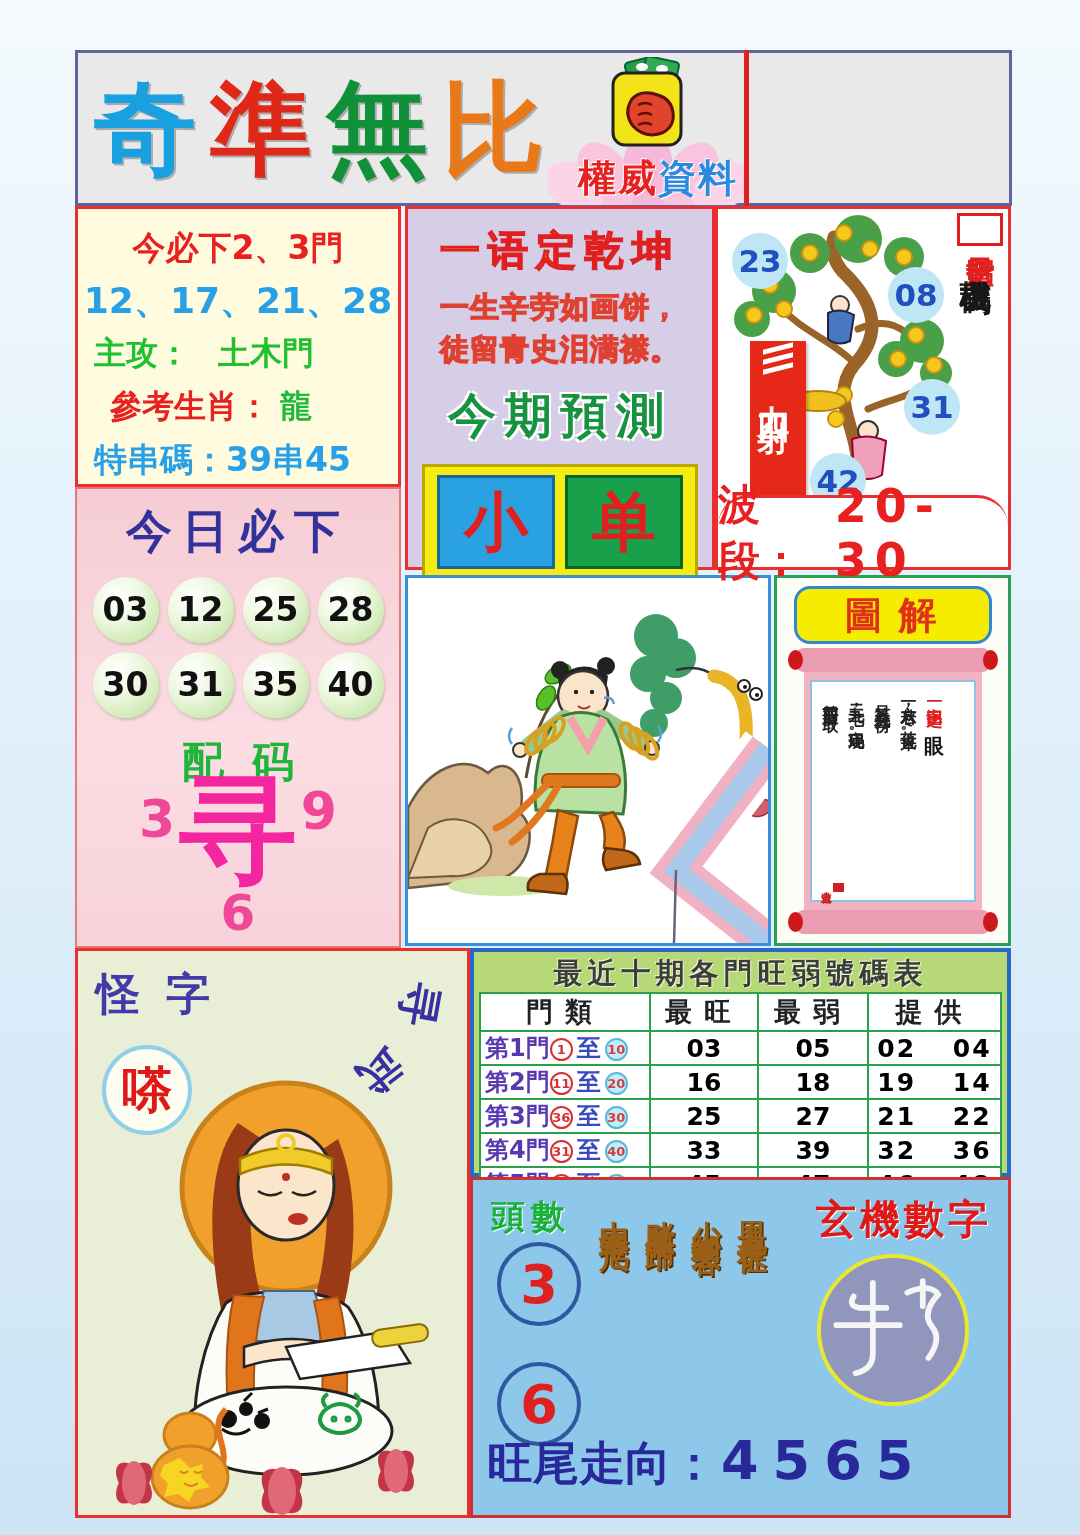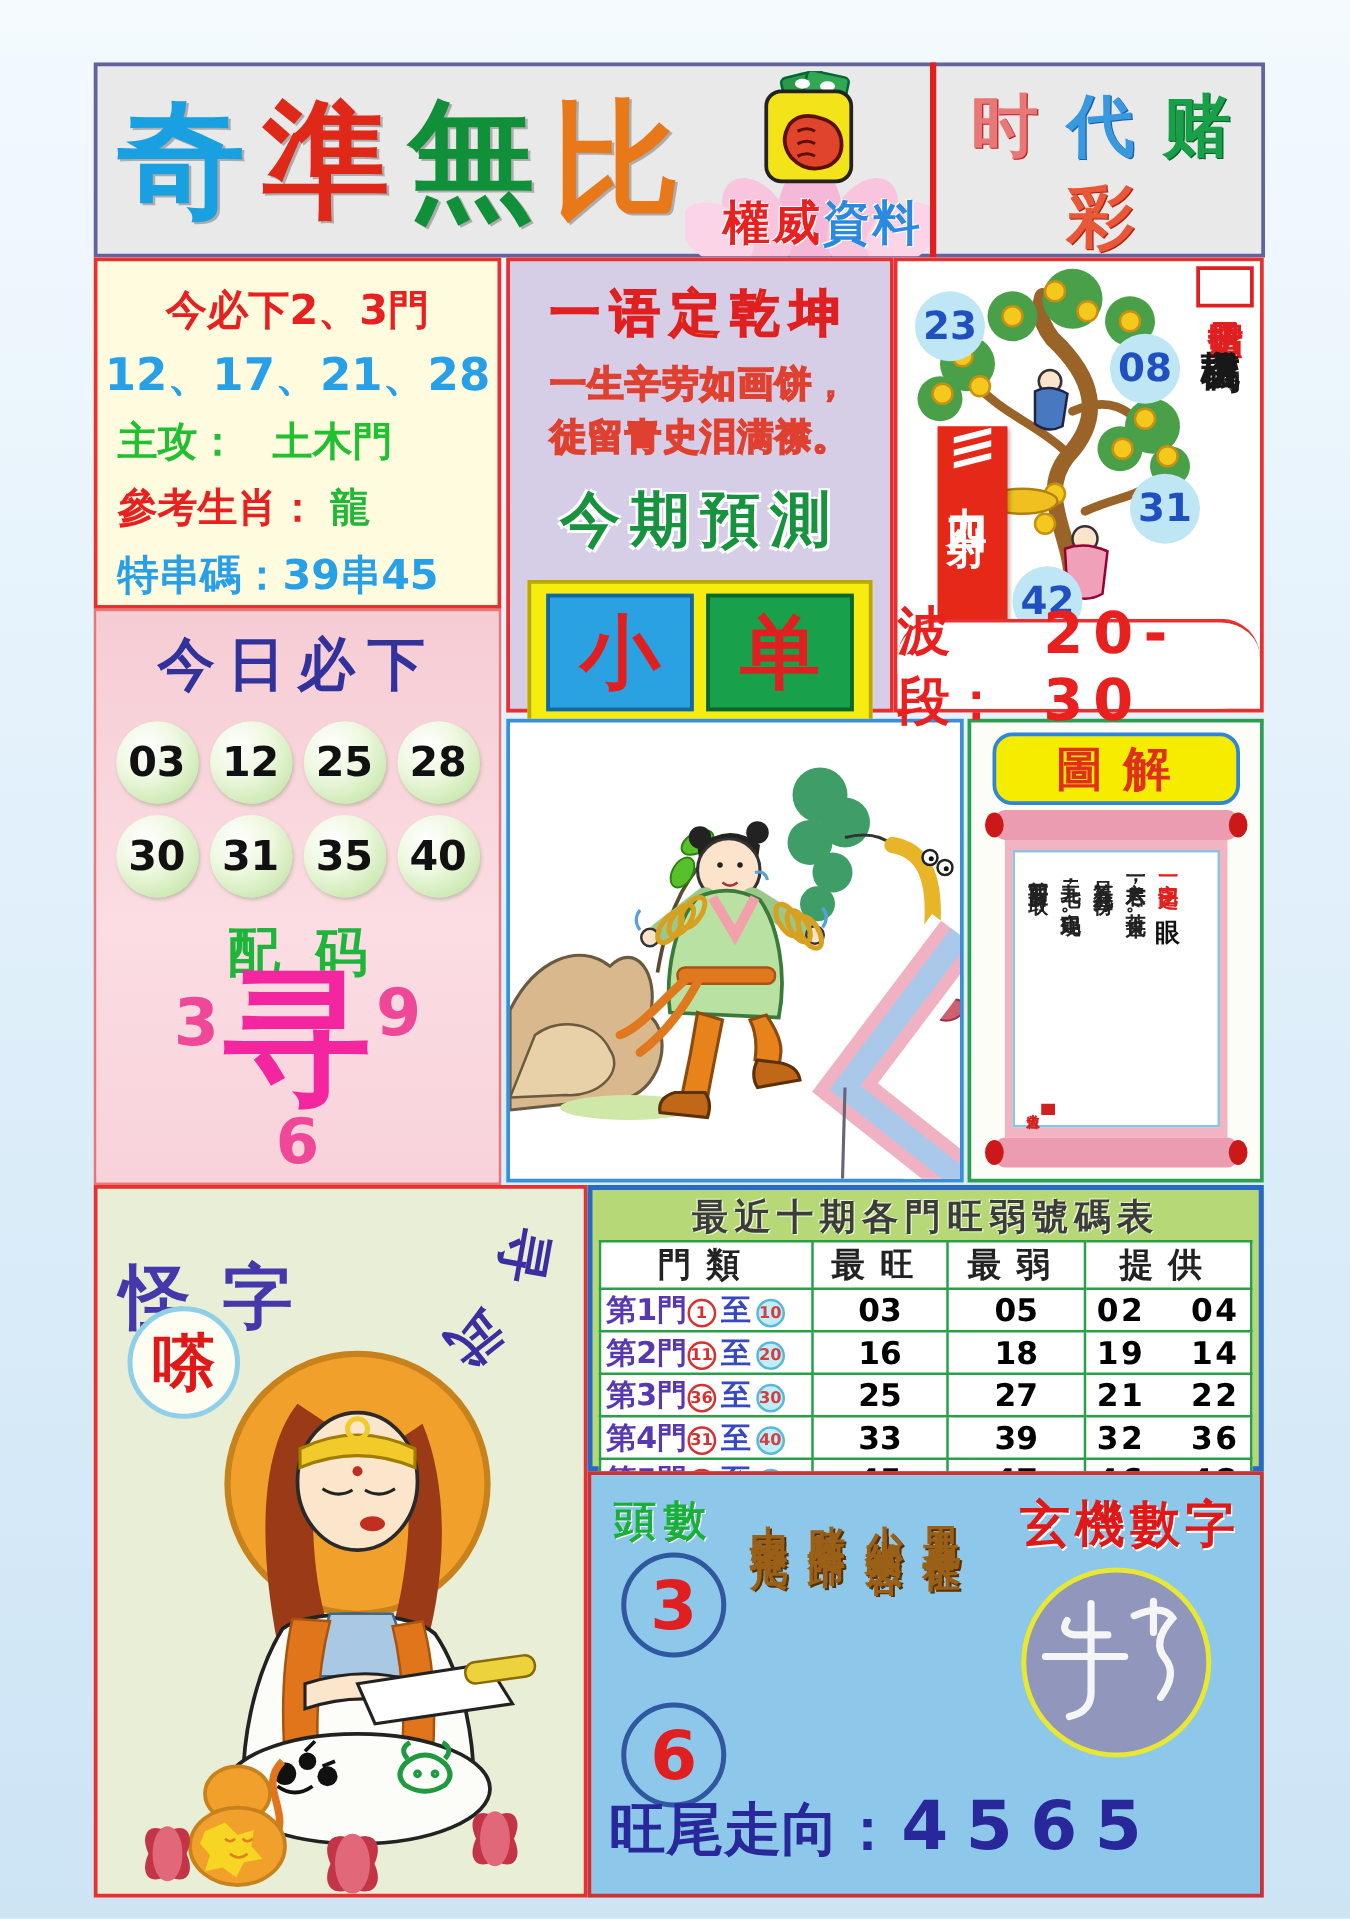--- a/index.html
+++ b/index.html
@@ -36,21 +36,21 @@
   .issue .deco{ color:#f0a818; -webkit-text-stroke:1.5px #e02020; }
   .issue .num{ color:#e01818; letter-spacing:6px; margin:0 6px; }
 
   
   #tips { left:75px; top:206px; width:326px; height:281px; background:#fffbdf;
           border:3px solid #e83030; font-weight:900; }
   #tips .l { line-height:53px; white-space:nowrap; }
   #tips .l1 { margin-top:12px; text-align:center; color:#e82020; font-size:33px; }
   #tips .l2 { text-align:center; color:#28a0e8; font-size:36px; }
   #tips .l3 { padding-left:16px; color:#20c030; font-size:32px; }
-  #tips .l4 { padding-left:16px; font-size:32px; color:#e82020; }
+  #tips .l4 { padding-left:32px; font-size:32px; color:#e82020; }
   #tips .l4 .v { color:#20b838; margin-left:10px; }
   #tips .l5 { padding-left:16px; color:#28a0e8; font-size:33px; }
   #tips .gap { display:inline-block; width:28px; }
 
   
   #predict { left:405px; top:206px; width:310px; height:364px; background:#d6cee6;
              border:3px solid #e83030; text-align:center; }
   .pban { margin-top:14px; font-size:40px; font-weight:900; letter-spacing:8px;
           color:#f8d800; -webkit-text-stroke:1.5px #e02020; }
   .pverse { margin-top:8px; font-size:29px; font-weight:900; letter-spacing:1px;
@@ -129,22 +129,22 @@
              font-size:16px; font-weight:700; color:#222; line-height:26px; letter-spacing:2px; }
   .verse-v .intro { color:#e02020; }
   .verse-v .intro .bigc { color:#111; font-size:20px; }
   .seal { position:absolute; left:6px; bottom:6px; writing-mode:vertical-rl; text-orientation:upright;
           color:#d02020; font-size:11px; font-weight:700; }
   .seal::before { content:""; display:block; width:11px; height:9px; background:#d02020; margin-bottom:2px; }
 
   
   #buddha { left:75px; top:948px; width:395px; height:570px; background:#e9eed6;
             border:3px solid #e83030; overflow:hidden; }
-  .guai { position:absolute; left:18px; top:14px; color:#4438aa; font-size:56px; font-weight:900;
-          letter-spacing:26px;margin-top:36px; }
+  .guai { position:absolute; left:18px; top:14px; color:#4438aa; font-size:44px; font-weight:900;
+          letter-spacing:26px; }
   .rot1 { position:absolute; right:26px; top:24px; color:#3a2ea0; font-size:44px; font-weight:900;
           transform:rotate(100deg); }
   .rot2 { position:absolute; right:66px; top:92px; color:#3a2ea0; font-size:42px; font-weight:900;
           transform:rotate(142deg); }
   .chachar { position:absolute; left:24px; top:94px; width:90px; height:90px; border-radius:50%;
              background:#fdfdf2; border:4px solid #8fd0e8; text-align:center; line-height:82px;
              color:#e01818; font-size:50px; font-weight:900; }
 
   
   #gtable { left:470px; top:948px; width:541px; height:229px; background:#b6d876;
@@ -206,33 +206,20 @@
     <ellipse cx="36" cy="10" rx="6" ry="4" fill="#fff"></ellipse>
     <ellipse cx="56" cy="12" rx="6" ry="4" fill="#fff"></ellipse>
     <rect x="7" y="16" width="68" height="72" rx="12" fill="#f2e418" stroke="#222" stroke-width="3"></rect>
     <path d="M26,42 q-9,14 1,27 q12,13 29,7 q13,-6 11,-21 q-2,-13 -15,-17 q-17,-6 -26,4 z" fill="#e0452c" stroke="#5c1008" stroke-width="3"></path>
     <path d="M32,48 q8,-4 14,0 M32,58 q8,-4 14,0 M32,68 q8,-4 14,0" fill="none" stroke="#5c1008" stroke-width="2.5"></path>
   </svg>
   <div class="hdr-auth">
     <span class="red">權威</span><span class="blue">資料</span>
   </div>
   <div class="hdr-divider"></div>
-  <div class="hdr-right">
-    <div class="brand">
-      <span class="b0">时</span>
-      <span class="b1">代</span>
-      <span class="b2">赌</span>
-      <span class="b3">彩</span>
-    </div>
-    <div class="issue">
-      <span class="deco">第</span>
-      <span class="num">335</span>
-      <span class="deco">期</span>
-    </div>
-  </div>
 </div>
 
 <div id="tips" class="abs">
   <div class="l l1">今必下2、3門</div>
   <div class="l l2">12、17、21、28</div>
   <div class="l l3">
     <span>主攻：</span><span class="gap"></span><span>土木門</span>
   </div>
   <div class="l l4">
     <span>參考生肖：</span><span class="v">龍</span>

